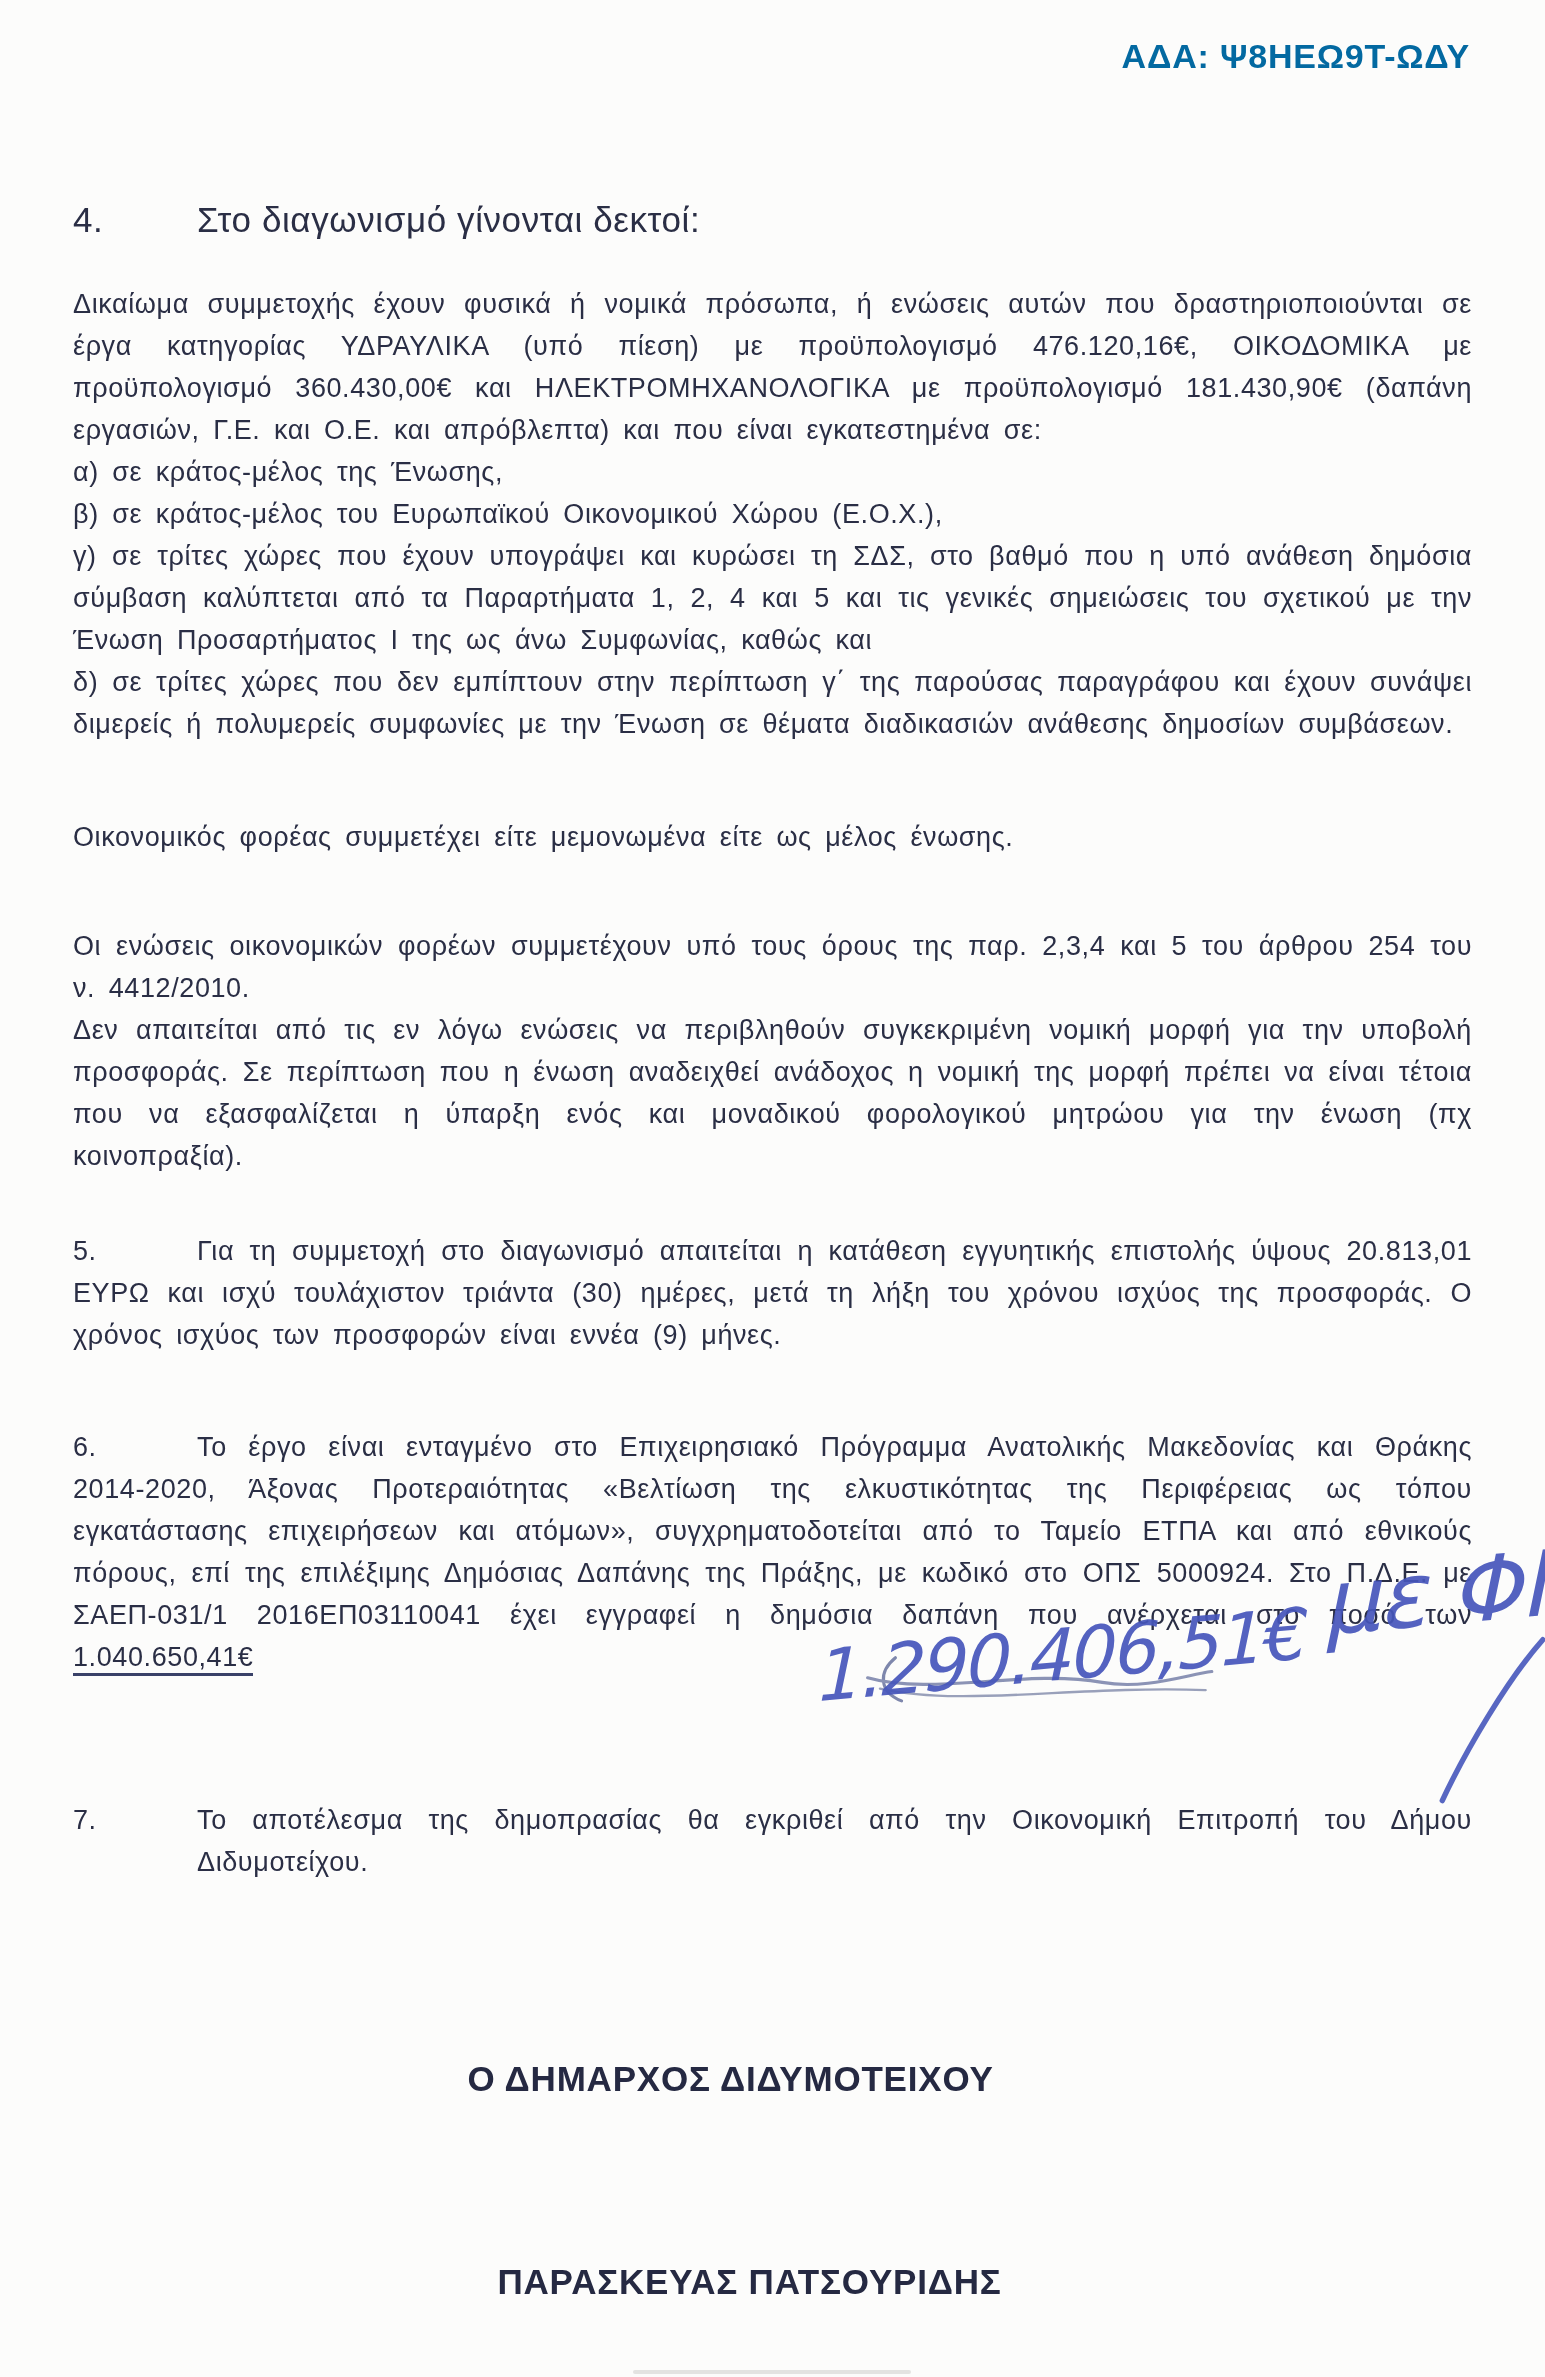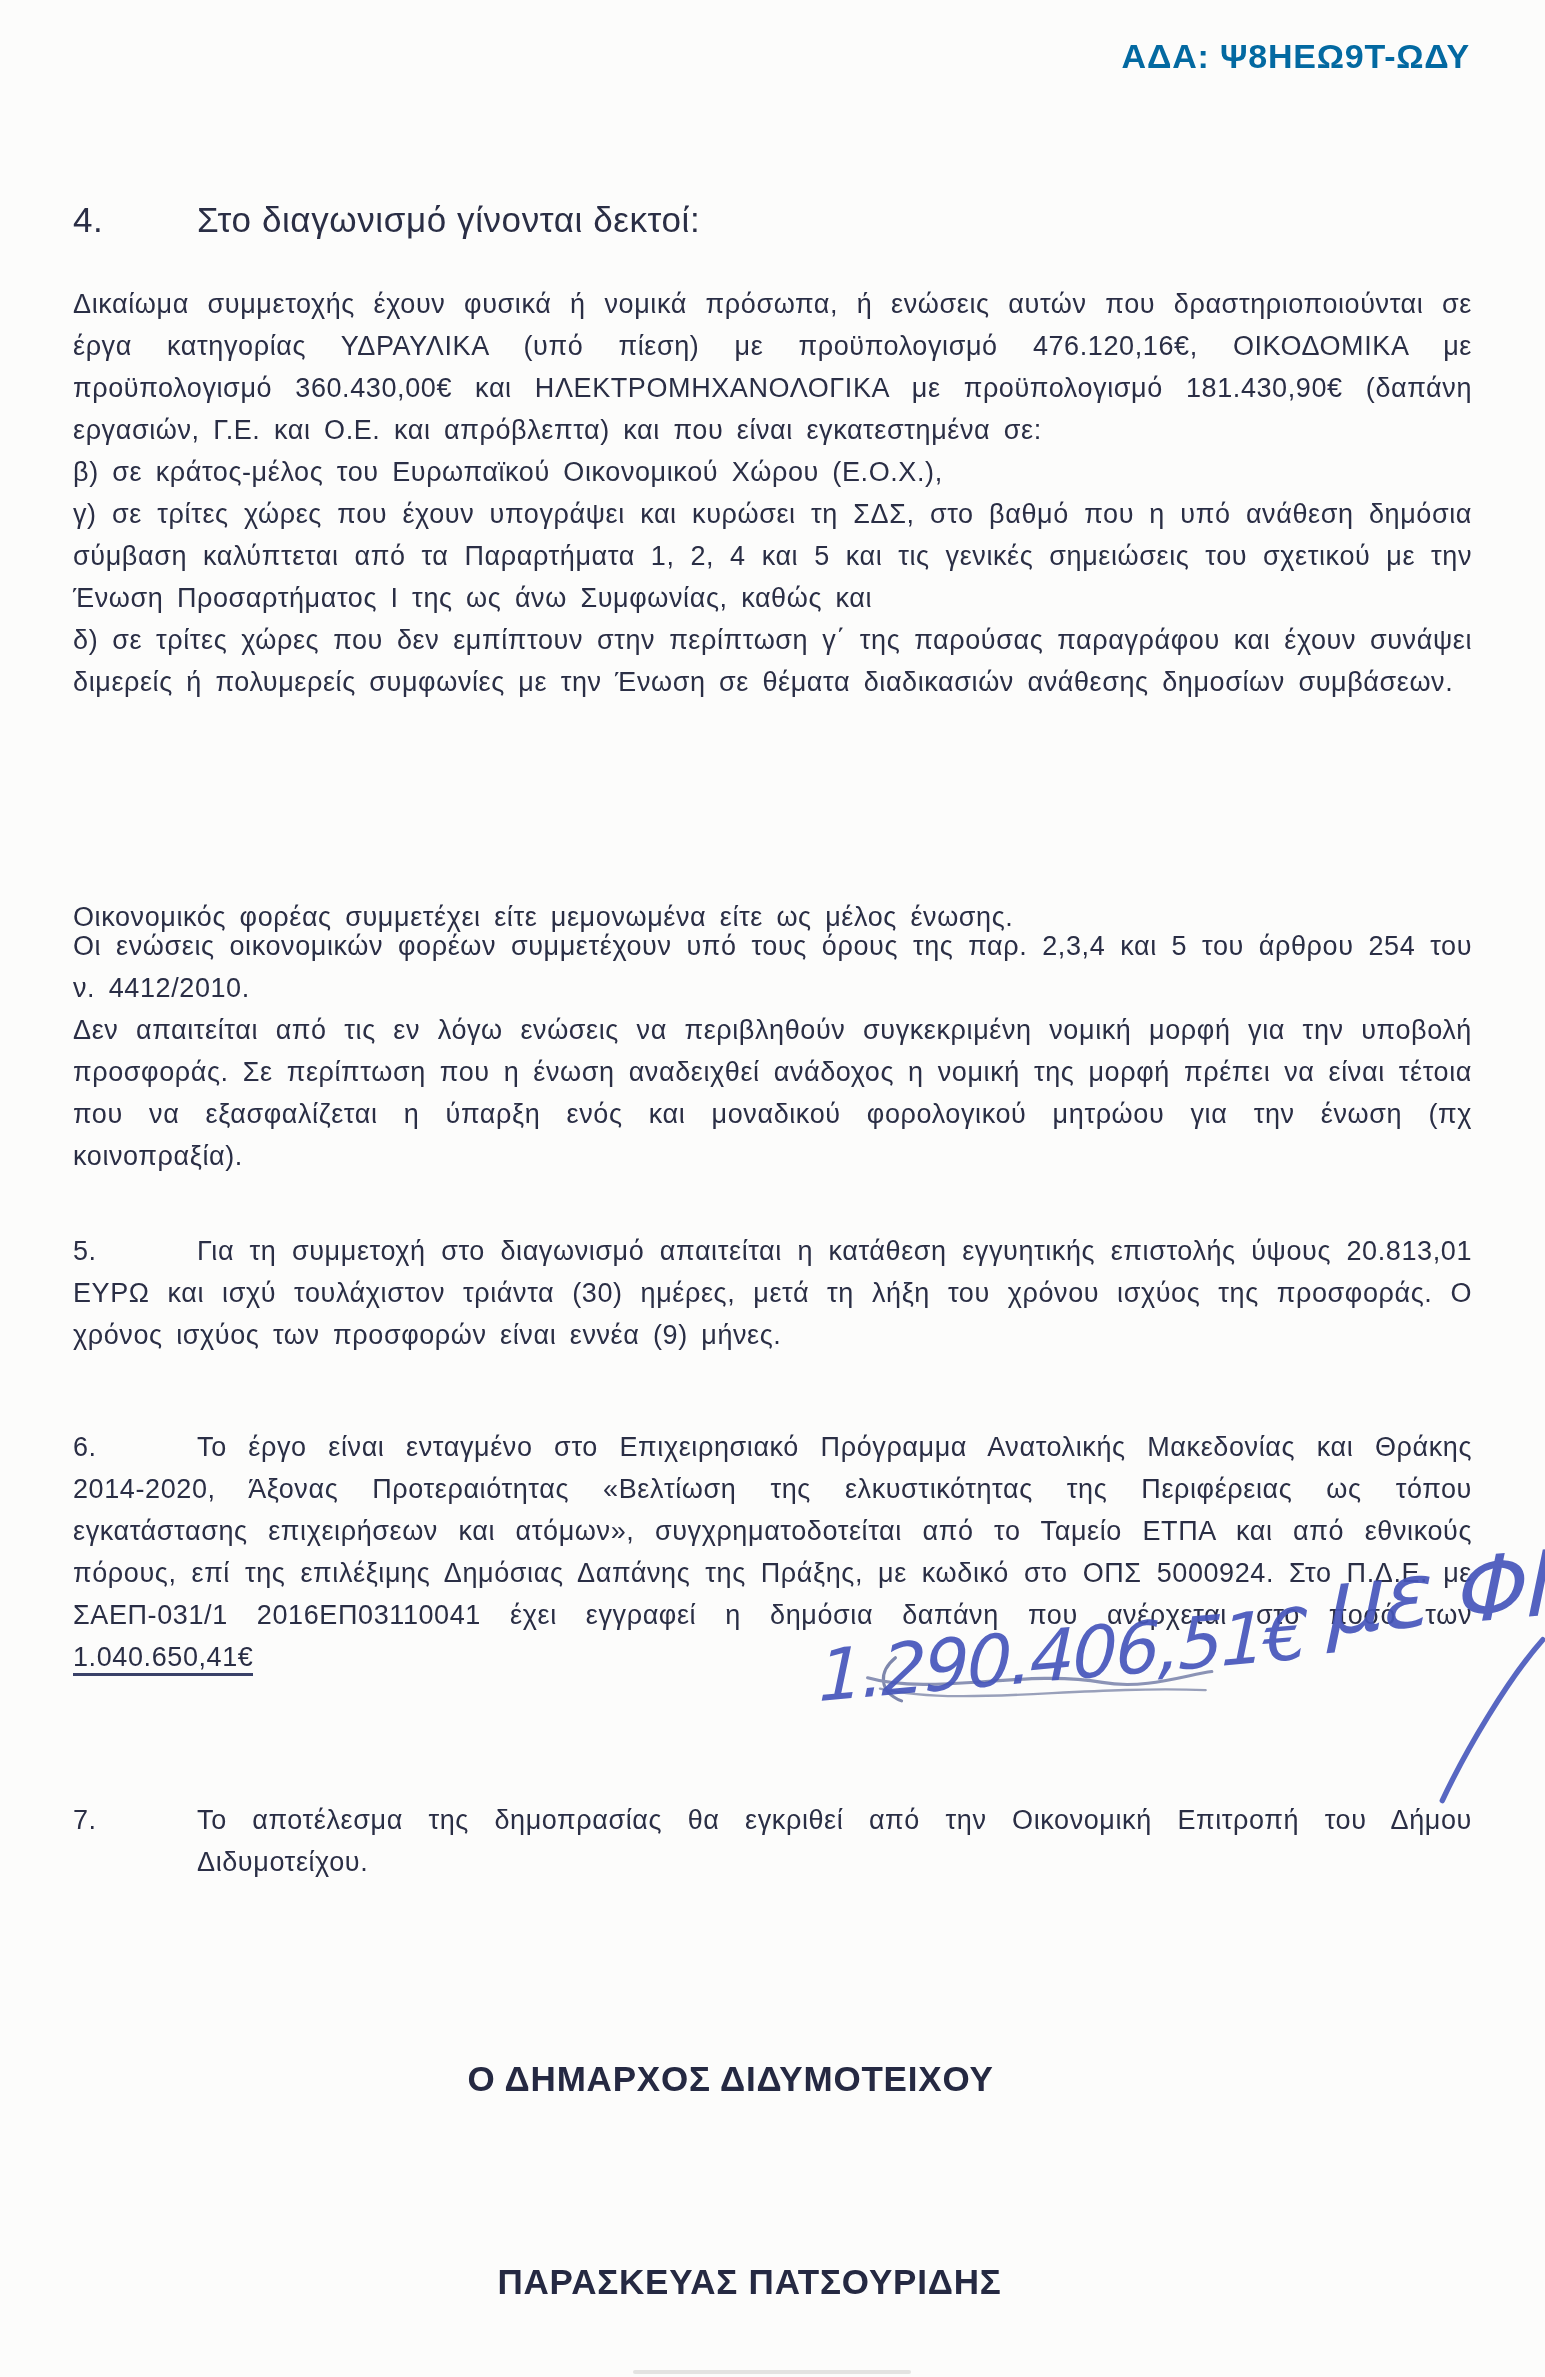--- a/index.html
+++ b/index.html
@@ -61,26 +61,27 @@
 <div class="page">
 
   <div class="ada">ΑΔΑ: Ψ8ΗΕΩ9Τ-ΩΔΥ</div>
 
   <div class="block heading" style="top:199px">
     <span class="num">4.</span><span>Στο διαγωνισμό γίνονται δεκτοί:</span>
   </div>
 
   <div class="block para" style="top:283px">
     <div>Δικαίωμα συμμετοχής έχουν φυσικά ή νομικά πρόσωπα, ή ενώσεις αυτών που δραστηριοποιούνται σε έργα κατηγορίας ΥΔΡΑΥΛΙΚΑ (υπό πίεση) με προϋπολογισμό 476.120,16€, ΟΙΚΟΔΟΜΙΚΑ με προϋπολογισμό 360.430,00€ και ΗΛΕΚΤΡΟΜΗΧΑΝΟΛΟΓΙΚΑ με προϋπολογισμό 181.430,90€ (δαπάνη εργασιών, Γ.Ε. και Ο.Ε. και απρόβλεπτα) και που είναι εγκατεστημένα σε:</div>
+    <div>α) σε κράτος-μέλος της Ένωσης,</div>
     <div>β) σε κράτος-μέλος του Ευρωπαϊκού Οικονομικού Χώρου (Ε.Ο.Χ.),</div>
     <div>γ) σε τρίτες χώρες που έχουν υπογράψει και κυρώσει τη ΣΔΣ, στο βαθμό που η υπό ανάθεση δημόσια σύμβαση καλύπτεται από τα Παραρτήματα 1, 2, 4 και 5 και τις γενικές σημειώσεις του σχετικού με την Ένωση Προσαρτήματος Ι της ως άνω Συμφωνίας, καθώς και</div>
     <div>δ) σε τρίτες χώρες που δεν εμπίπτουν στην περίπτωση γ΄ της παρούσας παραγράφου και έχουν συνάψει διμερείς ή πολυμερείς συμφωνίες με την Ένωση σε θέματα διαδικασιών ανάθεσης δημοσίων συμβάσεων.</div>
   </div>
 
-  <div class="block para" style="top:896px">Οικονομικός φορέας συμμετέχει είτε μεμονωμένα είτε ως μέλος ένωσης.</div>
+  <div class="block para" style="top:816px">Οικονομικός φορέας συμμετέχει είτε μεμονωμένα είτε ως μέλος ένωσης.</div>
 
   <div class="block para" style="top:925px">
     <div>Οι ενώσεις οικονομικών φορέων συμμετέχουν υπό τους όρους της παρ. 2,3,4 και 5 του άρθρου 254 του ν. 4412/2010.</div>
     <div>Δεν απαιτείται από τις εν λόγω ενώσεις να περιβληθούν συγκεκριμένη νομική μορφή για την υποβολή προσφοράς. Σε περίπτωση που η ένωση αναδειχθεί ανάδοχος η νομική της μορφή πρέπει να είναι τέτοια που να εξασφαλίζεται η ύπαρξη ενός και μοναδικού φορολογικού μητρώου για την ένωση (πχ κοινοπραξία).</div>
   </div>
 
   <div class="block para" style="top:1230px">
     <span class="num">5.</span><span>Για τη συμμετοχή στο διαγωνισμό απαιτείται η κατάθεση εγγυητικής επιστολής ύψους 20.813,01 ΕΥΡΩ και ισχύ τουλάχιστον τριάντα (30) ημέρες, μετά τη λήξη του χρόνου ισχύος της προσφοράς. Ο χρόνος ισχύος των προσφορών είναι εννέα (9) μήνες.</span>
   </div>
 

